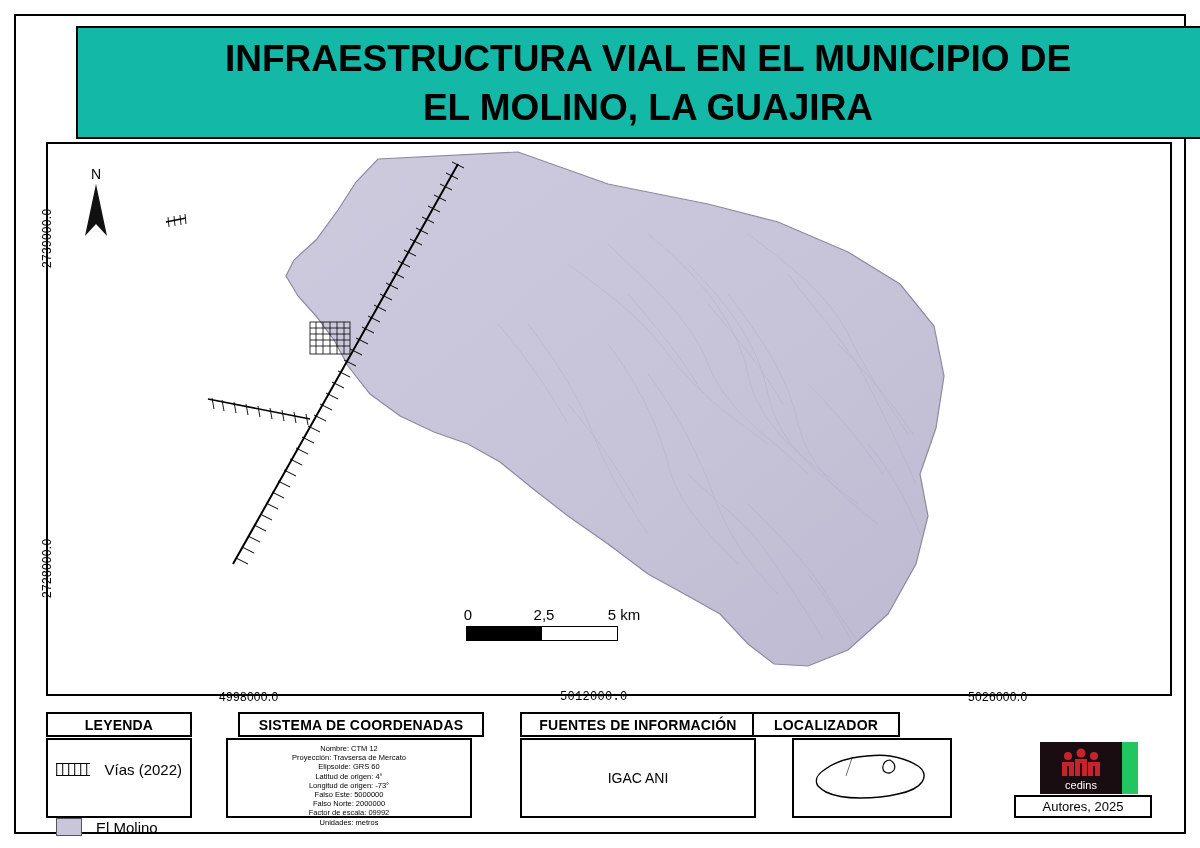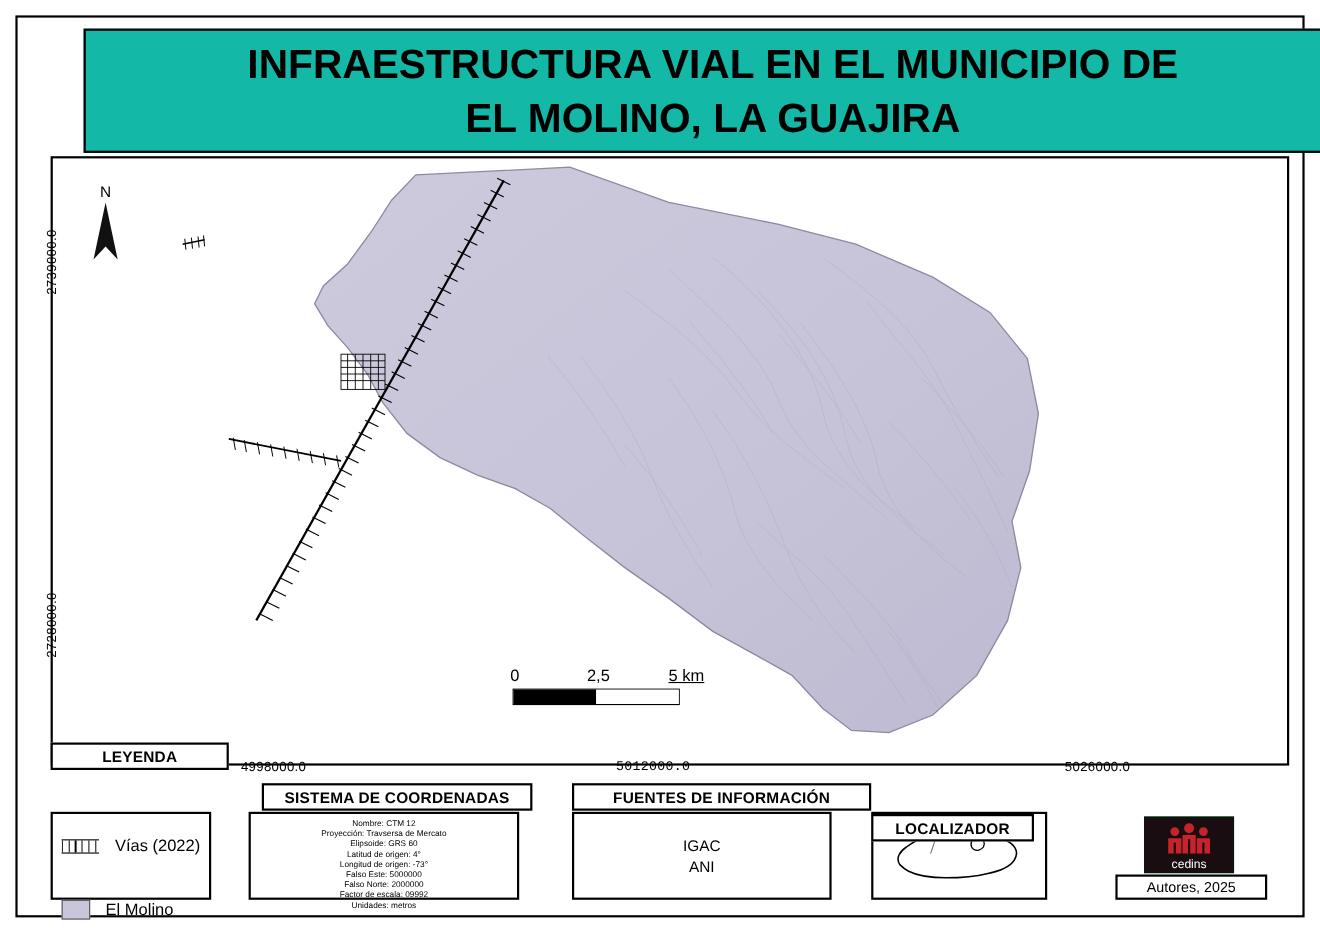--- a/index.html
+++ b/index.html
@@ -157,22 +157,22 @@
   }
   
   #legend-panel {
     left: 46px;
     top: 738px;
     width: 146px;
     height: 80px;
   }
   #legend-header {
     left: 46px;
-    top: 675px;
-    width: 162px;
+    top: 712px;
+    width: 146px;
     height: 25px;
   }
   .legend-row {
     display: flex;
     align-items: center;
     gap: 14px;
     padding: 12px 8px;
     height: 34px;
   }
   .legend-swatch-road {
@@ -215,55 +215,54 @@
     font-size: 7.5px;
     line-height: 9.2px;
   }
   
   #sources-panel {
     left: 520px;
     top: 738px;
     width: 236px;
     height: 80px;
     display: flex;
-    flex-direction: column;
+    flex-direction: row;
     align-items: center;
     justify-content: center;
     gap: 3px;
   }
   #sources-header {
     left: 520px;
     top: 712px;
-    width: 272px;
+    width: 236px;
     height: 25px;
   }
   .source-line {
     font-size: 14px;
   }
   
   #locator-panel {
     left: 792px;
     top: 738px;
     width: 160px;
     height: 80px;
     overflow: hidden;
   }
   #locator-header {
-    left: 792px;
+    left: 752px;
     top: 712px;
     width: 148px;
     height: 25px;
-    margin-top: 28px;
   }
   
   #logo-box {
     position: absolute;
     left: 1040px;
     top: 742px;
-    width: 82px;
+    width: 98px;
     height: 52px;
     background: #22c55e;
     box-sizing: border-box;
     overflow: hidden;
   }
   #authors-box {
     left: 1014px;
     top: 795px;
     width: 138px;
     height: 23px;
@@ -428,21 +427,21 @@
       <div class="n-label">N</div>
       <svg width="36" height="58" viewBox="0 0 36 58">
         <polygon points="18,2 29,54 18,42 7,54" fill="#111"></polygon>
       </svg>
     </div>
 
     <div id="scale-bar">
       <div class="labels">
         <span style="left:2px;">0</span>
         <span style="left:78px;">2,5</span>
-        <span style="left:158px;text-decoration:underline;">5 km</span>
+        <span style="left:158px;">5 km</span>
       </div>
       <div class="bar">
         <div class="seg black" style="width:50%;"></div>
         <div class="seg white" style="width:50%;"></div>
       </div>
     </div>
   </div>
 
   <div class="axis-label-y" style="left:40px; top:268px;">2739000.0</div>
   <div class="axis-label-y" style="left:40px; top:598px;">2728000.0</div>

